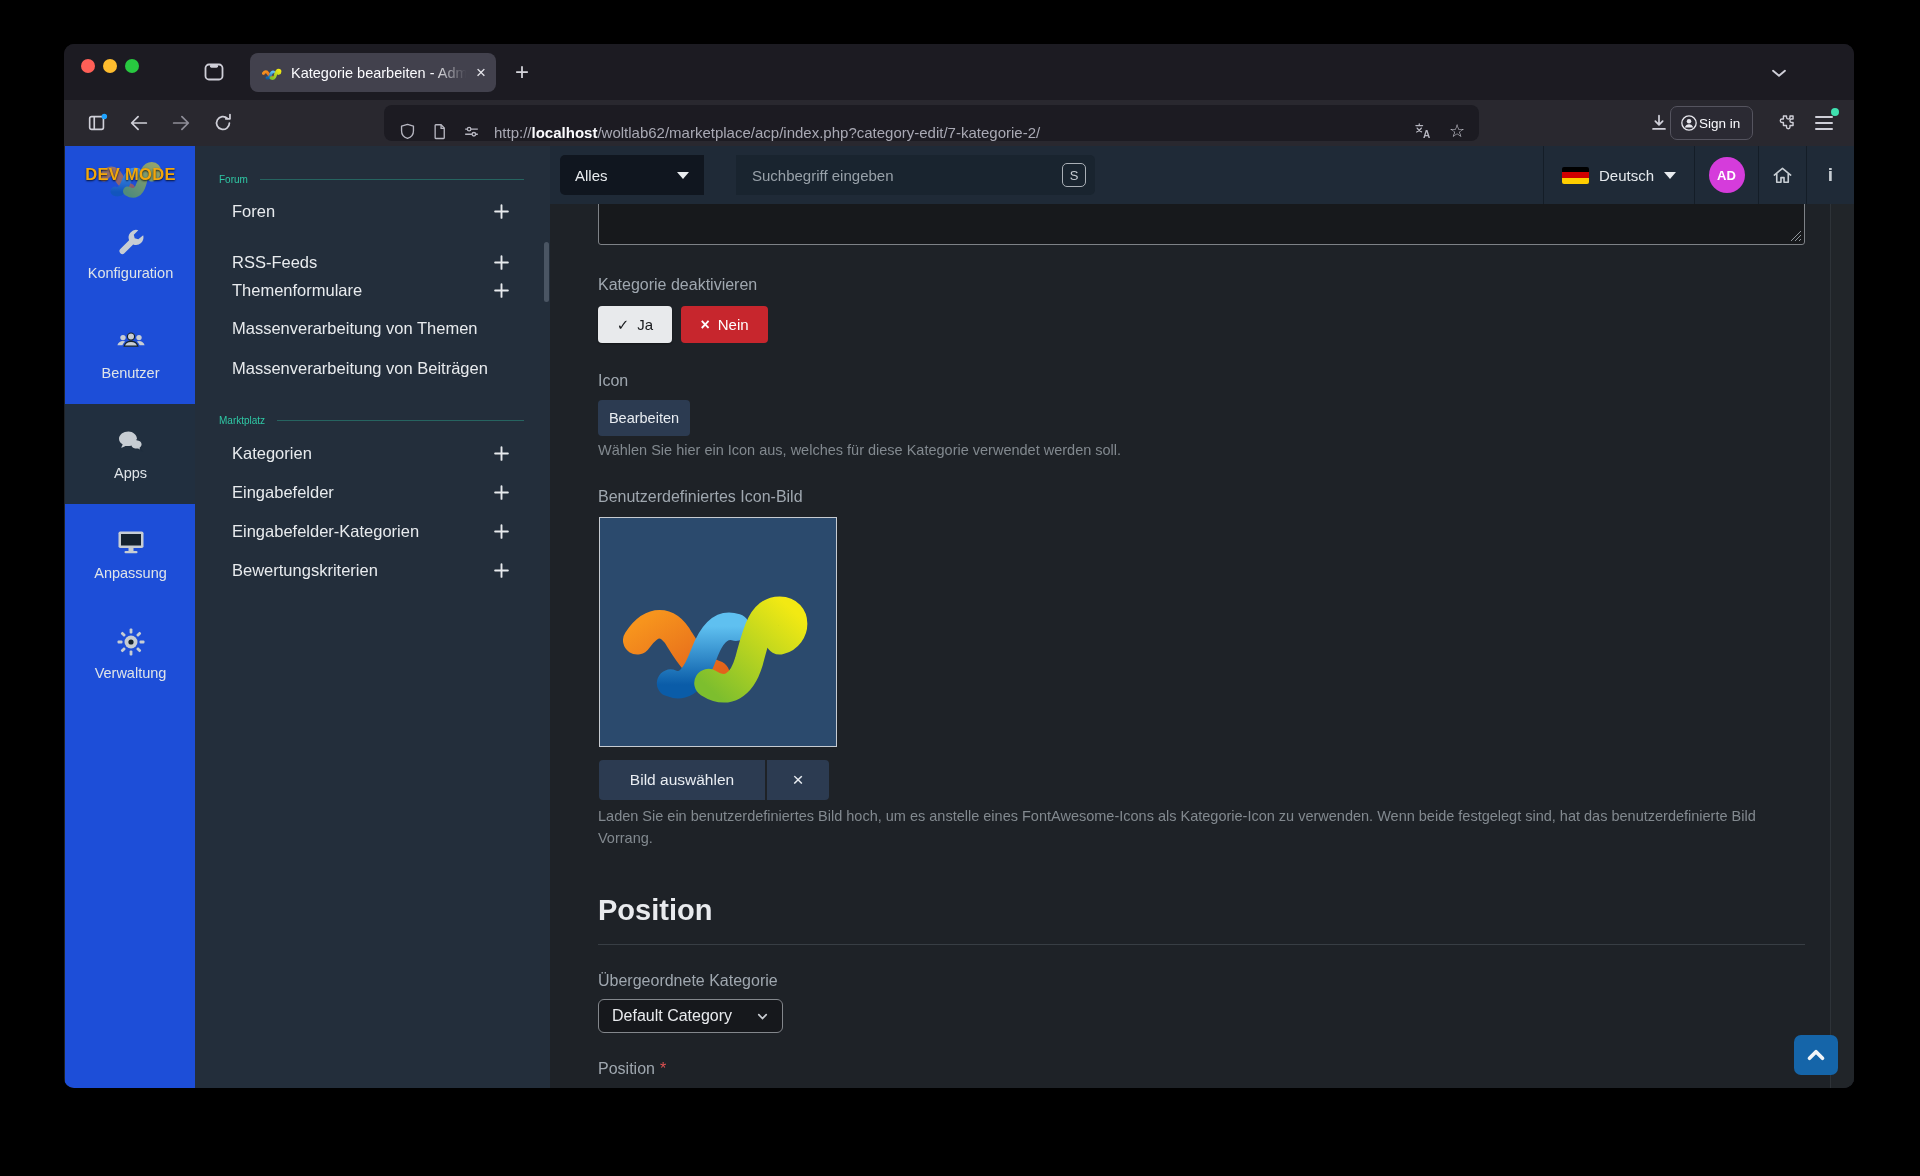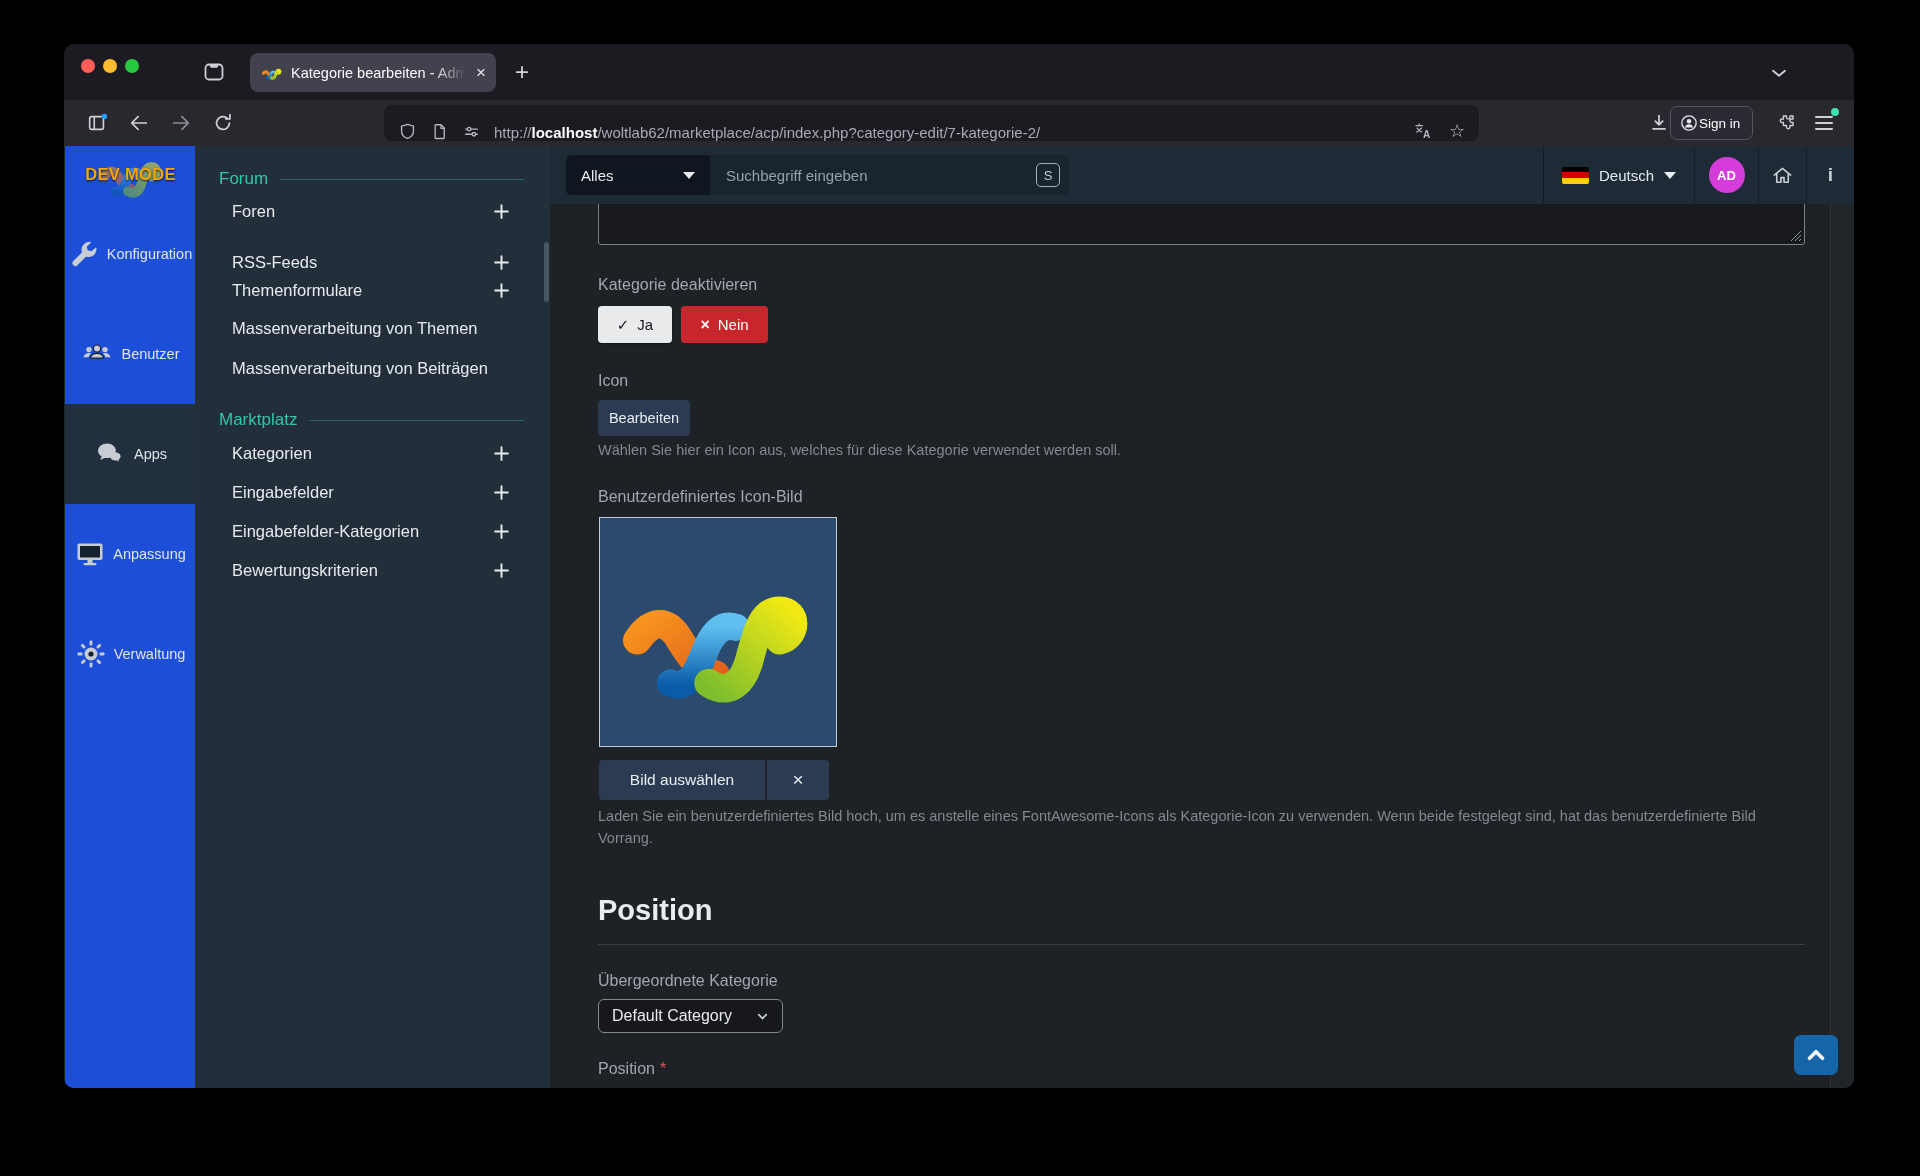--- a/index.html
+++ b/index.html
@@ -30,33 +30,33 @@
   .signin{position:absolute;left:1606px;top:6px;height:34px;padding:0 12px 0 8px;border:1px solid #55545F;background:#2B2A33;border-radius:7px;display:flex;align-items:center;color:#FBFBFE;font-size:13.5px;}
   .hamwrap{position:absolute;left:1748px;top:12px;width:24px;height:22px;}
   .hamdot{position:absolute;right:-3px;top:-4px;width:8px;height:8px;border-radius:50%;background:#3FE1B0;}
 
   
   .app{position:absolute;left:0;top:102px;right:0;bottom:0;background:#1E2227;}
   .rail{position:absolute;left:1px;top:0;width:131px;bottom:0;background:#1d4ed8;}
   .r-logo{position:relative;height:58px;}
   .r-logo svg.bg{position:absolute;left:34px;top:2px;opacity:.55;}
   .r-badge{position:absolute;left:0;right:0;top:19px;text-align:center;color:#F2A70C;font-weight:800;font-size:16.5px;letter-spacing:.3px;text-shadow:0 1px 2px rgba(0,0,0,.8);}
-  .r-it{height:100px;display:flex;flex-direction:row;align-items:center;justify-content:center;gap:8px;color:#DFE4E8;}
+  .r-it{height:100px;display:flex;flex-direction:column;align-items:center;justify-content:center;gap:8px;color:#DFE4E8;}
   .r-it.active{background:#212F3F;}
   .r-it .lbl{font-size:14.5px;}
   .r-it svg{flex:0 0 auto;}
 
   .menu{position:absolute;left:131px;top:0;width:355px;bottom:0;background:#232E3B;}
-  .m-h{position:absolute;left:24px;right:26px;display:flex;align-items:center;gap:12px;color:#2FC8A5;font-size:17px;height:24px;}
+  .m-h{position:absolute;left:24px;right:26px;display:flex;align-items:center;gap:12px;color:#2FC8A5;font-size:10px;height:24px;}
   .m-line{flex:1;height:1px;background:rgba(47,200,165,.35);}
   .m-i{position:absolute;left:37px;right:40px;height:26px;display:flex;align-items:center;justify-content:space-between;color:#E8EBEE;font-size:16.5px;}
   .m-thumb{position:absolute;right:1px;top:96px;width:5px;height:60px;background:#4A5563;border-radius:3px;}
 
   .topbar{position:absolute;left:486px;right:0;top:0;height:58px;background:#1F2A37;}
-  .search{position:absolute;left:16px;top:9px;height:40px;display:flex;}
+  .search{position:absolute;left:10px;top:9px;height:40px;display:flex;gap:32px;}
   .scope{width:144px;background:#10161F;border-radius:5px 0 0 5px;display:flex;align-items:center;justify-content:space-between;padding:0 15px;color:#E9ECEF;font-size:15px;}
   .caret{width:0;height:0;border-left:6px solid transparent;border-right:6px solid transparent;border-top:7px solid #E9ECEF;}
   .sinput{position:relative;width:359px;background:#19242F;border-radius:0 5px 5px 0;display:flex;align-items:center;}
   .sinput input{background:transparent;border:none;outline:none;color:#E9ECEF;font-size:15px;padding:0 44px 0 16px;width:100%;}
   .sinput input::placeholder{color:#98A1A9;opacity:1;}
   .skey{position:absolute;right:9px;top:8px;width:24px;height:24px;border:1.5px solid #A9AFB6;border-radius:5px;color:#C6CBD1;font-size:13px;display:flex;align-items:center;justify-content:center;}
   .tright{position:absolute;right:0;top:0;height:58px;display:flex;}
   .tcell{display:flex;align-items:center;justify-content:center;border-left:1px solid #141D27;}
   .lang{gap:10px;padding:0 18px;color:#E5E9ED;font-size:15px;}
   .flag{width:27px;height:17px;border-radius:2px;overflow:hidden;display:flex;flex-direction:column;}

